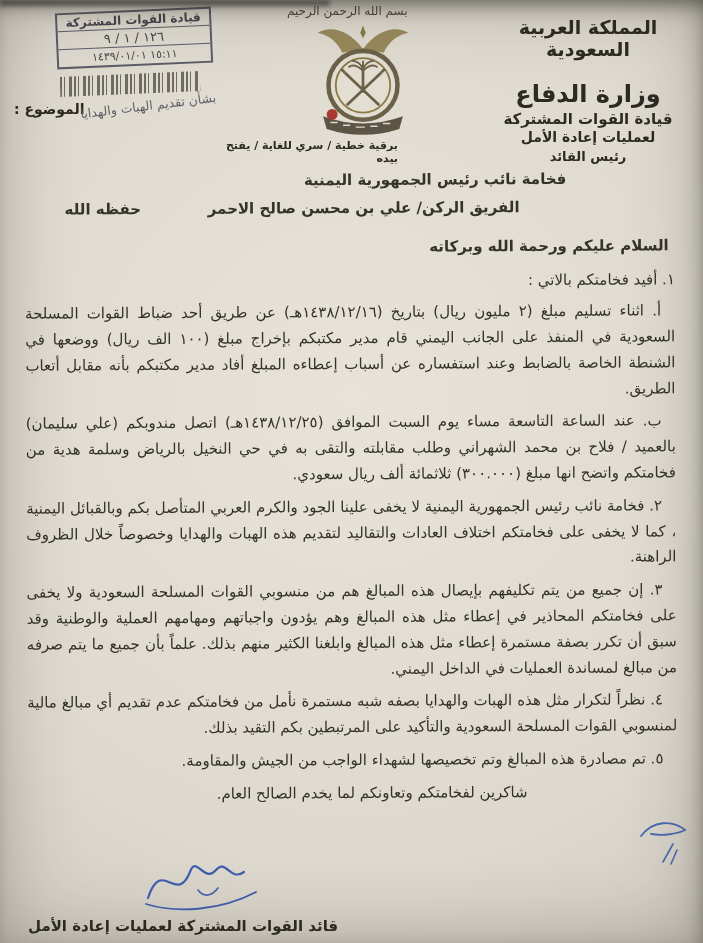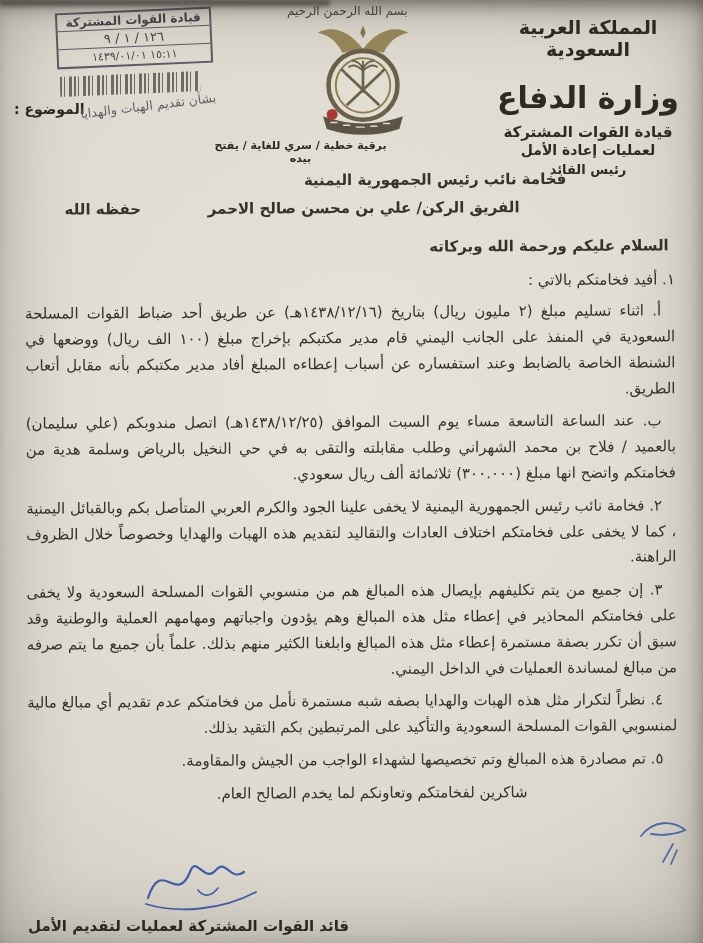--- a/index.html
+++ b/index.html
@@ -19,29 +19,29 @@
   .barcode{position:absolute;top:74px;left:60px;width:140px;height:20px;transform:rotate(-2.5deg);opacity:.75;
     background:repeating-linear-gradient(90deg,#49463e 0 2px,transparent 2px 4px,#49463e 4px 5px,transparent 5px 9px,#49463e 9px 12px,transparent 12px 14px);}
 
   
   .subject-label{position:absolute;top:101px;left:14px;font-size:14px;font-weight:bold;direction:rtl;color:#2c2923;}
   .subject-stamp{position:absolute;top:98px;left:80px;font-size:12.5px;color:#5f5f6a;transform:rotate(-7deg);direction:rtl;white-space:nowrap;}
 
   
   .letterhead{position:absolute;top:16px;right:8px;width:214px;text-align:center;direction:rtl;color:#2d2a24;}
   .lh-kingdom{font-size:19px;font-weight:bold;margin-bottom:20px;letter-spacing:-.5px;}
-  .lh-ministry{font-size:30px;font-weight:bold;margin-bottom:8px;}
+  .lh-ministry{font-size:24px;font-weight:bold;margin-bottom:2px;}
   .lh-command{font-size:15px;font-weight:bold;margin-bottom:1px;}
   .lh-ops{font-size:14px;font-weight:bold;margin-bottom:4px;}
   .lh-office{font-size:13px;font-weight:bold;}
 
   
   .bismillah{position:absolute;top:4px;left:287px;width:160px;font-size:12px;color:#4c483f;}
   .emblem{position:absolute;top:20px;left:303px;width:120px;height:118px;}
-  .classification{position:absolute;top:139px;left:203px;width:195px;font-size:11px;font-weight:bold;text-align:center;direction:rtl;color:#2c2923;}
+  .classification{position:absolute;top:139px;left:203px;width:195px;font-size:11px;font-weight:bold;text-align:right;direction:rtl;color:#2c2923;}
 
   
   .letter{position:absolute;top:168px;left:26px;width:650px;direction:rtl;font-size:15px;line-height:1.72;
     text-align:justify;transform:rotate(-.3deg);color:#35322c;}
   .addressee{font-weight:bold;margin-right:108px;margin-bottom:2px;text-align:right;}
   .addressee-row{display:flex;justify-content:space-between;font-weight:bold;margin-bottom:13px;}
   .addressee-row .name{margin-right:155px;}
   .addressee-row .blessing{margin-left:40px;}
   .greeting{font-weight:bold;margin-bottom:9px;margin-right:6px;text-align:right;}
   .intro{margin-bottom:5px;text-align:right;}
@@ -120,14 +120,14 @@
     <path d="M10 48 C24 6 38 56 52 22 C58 4 66 34 78 20 C88 8 92 32 106 22" stroke="#3f5fae" stroke-width="2.2" fill="none" stroke-linecap="round"></path>
     <path d="M8 54 C40 64 84 60 118 42" stroke="#3f5fae" stroke-width="1.8" fill="none" stroke-linecap="round"></path>
     <path d="M60 40 C66 48 74 46 80 38" stroke="#3f5fae" stroke-width="1.6" fill="none" stroke-linecap="round"></path>
   </svg>
 
   <svg class="annotation-svg" width="64" height="66" viewBox="0 0 64 66" xmlns="http://www.w3.org/2000/svg">
     <path d="M8 26 C20 10 40 10 52 20 C44 24 30 26 18 24" stroke="#4a6ab0" stroke-width="1.8" fill="none" stroke-linecap="round"></path>
     <path d="M40 34 L30 52 M44 40 L38 54" stroke="#4a6ab0" stroke-width="1.6" fill="none" stroke-linecap="round"></path>
   </svg>
 
-  <div class="sig-title">قائد القوات المشتركة لعمليات لتقديم الأمل</div>
+  <div class="sig-title">قائد القوات المشتركة لعمليات إعادة الأمل</div>
 </div>
 
 </body></html>

